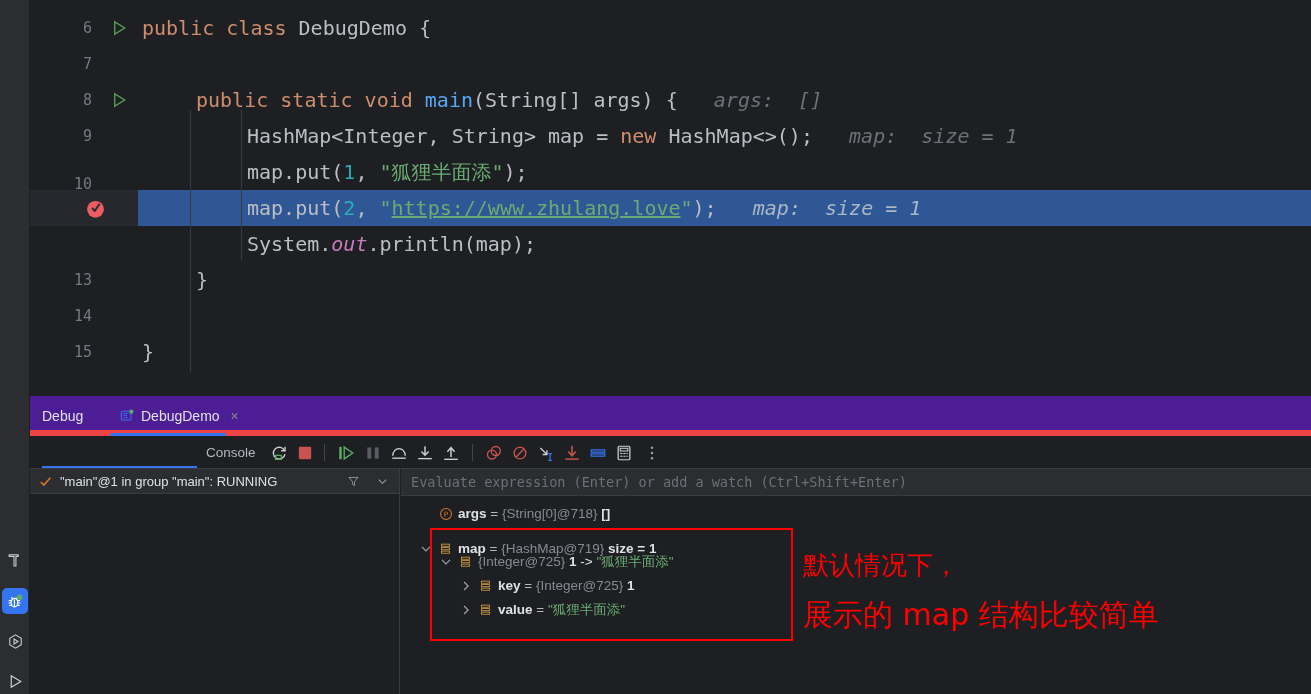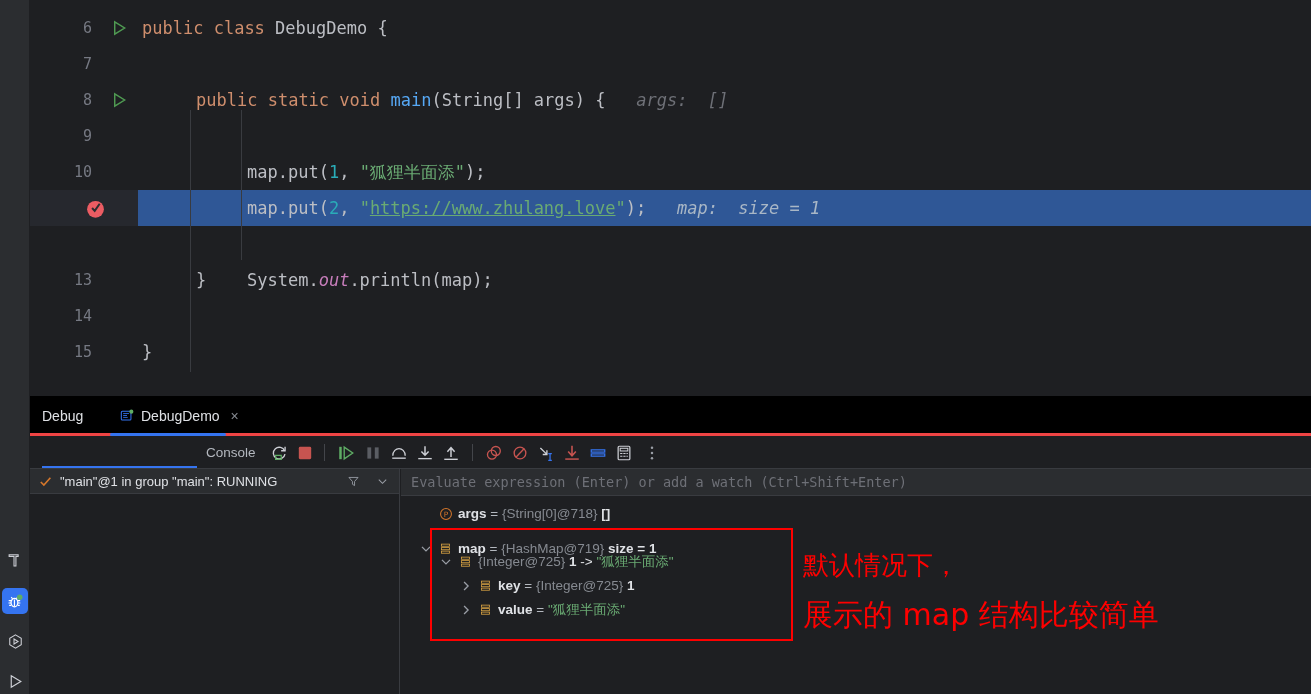--- a/index.html
+++ b/index.html
@@ -47,21 +47,21 @@
   .runmark {
     position:absolute; right:10px; top:9px; width:18px; height:18px;
   }
   .bp {
     position:absolute; left:55px; top:8px; width:21px; height:21px;
   }
 
   .codeline {
     position:absolute; left:0; height:36px; line-height:36px;
     font-family:"DejaVu Sans Mono","Liberation Mono",monospace;
-    font-size:17px; white-space:pre; color:#bcbec4;
+    font-size:20px; white-space:pre; color:#bcbec4;
   }
   .kw   { color:#cf8e6d; }
   .meth { color:#56a8f5; }
   .num  { color:#2aacb8; }
   .str  { color:#6aab73; }
   .strlink { color:#6aab73; text-decoration:underline; }
   .fld  { color:#c77dbb; font-style:italic; }
   .plain{ color:#bcbec4; }
   .hint { color:#6e7077; font-style:italic; }
   .hint-sel { color:#a9b7c6; font-style:italic; }
@@ -70,21 +70,21 @@
     position:absolute; width:1px; background:#393b40;
   }
 
   
   .toolwin {
     position:absolute; left:30px; top:396px; right:0; bottom:0;
     background:#1e1f22;
   }
   .tw-header {
     position:absolute; left:0; top:0; right:0; height:40px;
-    background:#000000; border-bottom:3px solid #ef4444;
+    background:#4c1d95; border-bottom:6px solid #ef4444;
   }
   .tw-title {
     position:absolute; left:12px; top:0; height:40px; line-height:40px;
     font-size:14px; color:#dfe1e5;
   }
   .tw-tab {
     position:absolute; left:80px; top:0; height:40px;
     display:flex; align-items:center; gap:7px; padding:0 10px;
   }
   .tw-tab .lbl { font-size:14px; color:#dfe1e5; }
@@ -217,21 +217,21 @@
         </div>
         <div class="row" style="top: 82px;">
           <div class="lnum">8</div>
           <div class="runmark"><svg viewBox="0 0 16 16" width="18" height="18">
               <path d="M4.2 2.6 13 8l-8.8 5.4z" fill="none" stroke="#4f9a52" stroke-width="1.3"></path>
             </svg></div>
         </div>
         <div class="row" style="top: 118px;">
           <div class="lnum">9</div>
         </div>
-        <div class="row" style="top: 154px;">
+        <div class="row" style="top: 166px;">
           <div class="lnum">10</div>
         </div>
         <div class="row hl-gutter" style="top: 190px;">
           <div class="bp"><svg viewBox="0 0 16 16" width="21" height="21">
               <circle cx="8" cy="8.6" r="6.4" fill="#eb5c63"></circle>
               <path d="M5.4 7.6 7.4 9.8 11.2 4.4" fill="none" stroke="#2b2d30" stroke-width="1.5"></path>
             </svg></div>
         </div>
         <div class="row" style="top: 262px;">
           <div class="lnum">13</div>
@@ -246,27 +246,30 @@
     <div class="code-area">
         <div class="row" style="top: 10px;">
           <div class="codeline" style="left: 4px;"><span class="kw">public</span><span class="plain"> </span><span class="kw">class</span><span class="plain"> </span><span class="plain">DebugDemo</span><span class="plain"> {</span></div>
         </div>
         <div class="row" style="top: 46px;">
           <div class="codeline" style="left: 4px;"></div>
         </div>
         <div class="row" style="top: 82px;">
           <div class="codeline" style="left: 58px;"><span class="kw">public</span><span class="plain"> </span><span class="kw">static</span><span class="plain"> </span><span class="kw">void</span><span class="plain"> </span><span class="meth">main</span><span class="plain">(String[] args) {</span><span class="hint">   args:  []</span></div>
         </div>
+        <div class="row" style="top: 118px;">
+          <div class="codeline" style="left: 109px;"><span class="plain">HashMap&lt;Integer, String&gt; map = </span><span class="kw">new</span><span class="plain"> HashMap&lt;&gt;();</span><span class="hint">   map:  size = 1</span></div>
+        </div>
         <div class="row" style="top: 154px;">
           <div class="codeline" style="left: 109px;"><span class="plain">map.put(</span><span class="num">1</span><span class="plain">, </span><span class="str">"狐狸半面添"</span><span class="plain">);</span></div>
         </div>
         <div class="row hl-code" style="top: 190px;">
           <div class="codeline" style="left: 109px;"><span class="plain">map.put(</span><span class="num">2</span><span class="plain">, </span><span class="str">"</span><span class="strlink">https://www.zhulang.love</span><span class="str">"</span><span class="plain">);</span><span class="hint-sel">   map:  size = 1</span></div>
         </div>
-        <div class="row" style="top: 226px; margin-top: 36px;">
+        <div class="row" style="top: 226px;">
           <div class="codeline" style="left: 109px;"><span class="plain">System.</span><span class="fld">out</span><span class="plain">.println(map);</span></div>
         </div>
         <div class="row" style="top: 262px;">
           <div class="codeline" style="left: 58px;"><span class="plain">}</span></div>
         </div>
         <div class="row" style="top: 298px;">
           <div class="codeline" style="left: 4px;"></div>
         </div>
         <div class="row" style="top: 334px;">
           <div class="codeline" style="left: 4px;"><span class="plain">}</span></div>

